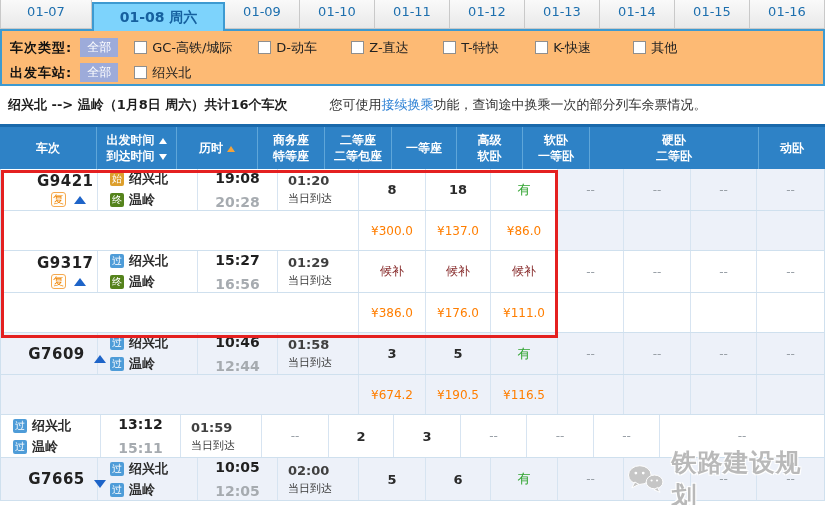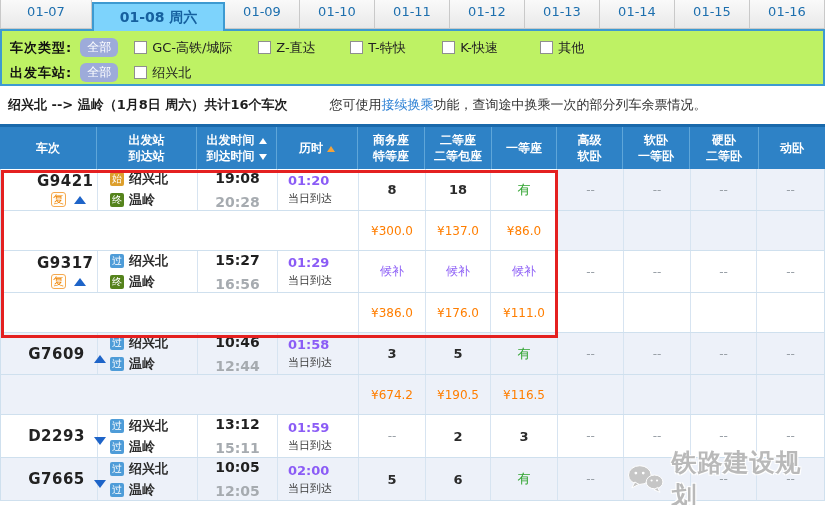--- a/index.html
+++ b/index.html
@@ -15,24 +15,24 @@
     height:36px; display:flex; align-items:center; justify-content:center;
     background:linear-gradient(#fdfdfd,#e9e9e9); border:1px solid #c9c9c9; border-left:none;
     color:#1d6fae; font-size:13px; cursor:pointer; flex:1;
   }
   .tab:first-child { border-left:1px solid #c9c9c9; flex:0 0 92px; }
   .tab.sel {
     flex:0 0 133px; height:29px; margin-bottom:-2px; background:#7dd3fc;
     border:2px solid #3d9ad1; border-bottom:none; font-weight:bold; color:#16609f; font-size:14px;
   }
   
-  .filter-panel { border:2px solid #3d9ad1; height:57px; padding:4px 0 0 8px; background:#bef264; position:relative; z-index:1;}
+  .filter-panel { border:2px solid #3d9ad1; height:57px; padding:4px 0 0 8px; background:#fdba74; position:relative; z-index:1;}
   .f-row { display:flex; align-items:center; height:25px; }
   .f-label { font-weight:bold; font-size:13px; color:#111; margin-right:8px; letter-spacing:1px;}
-  .all-badge { background:#9dabda; color:#fff; font-size:12px; padding:1px 7px; border-radius:6px; margin-right:16px; cursor:pointer; }
+  .all-badge { background:#9dabda; color:#fff; font-size:12px; padding:1px 7px; border-radius:0; margin-right:16px; cursor:pointer; }
   .f-opt { display:inline-flex; align-items:center; font-size:13px; color:#222; }
   .cb { width:13px; height:13px; border:1px solid #8f8f8f; background:#fff; margin-right:5px; flex:0 0 13px; cursor:pointer; }
   .w0{width:124px} .w1{width:93px} .w2{width:92px} .w3{width:92px} .w4{width:98px} .w5{width:70px}
   
   .summary { display:flex; align-items:center; height:38px; padding-left:8px; }
   .s-bold { font-weight:bold; font-size:13px; color:#1c1c1c; }
   .tip { margin-left:42px; font-size:13px; color:#333; }
   .tip a { color:#2a7fd4; text-decoration:none; cursor:pointer; }
   
   .rail-table { position:relative; }
@@ -74,26 +74,26 @@
   .badge { display:inline-block; width:14px; height:14px; line-height:14px; text-align:center;
            color:#fff; font-size:10px; border-radius:2px; margin-right:5px; }
   .b-start{ background:#dd9f2c; } .b-end{ background:#55831c; } .b-pass{ background:#4e9cd8; }
   .sta-name { font-weight:bold; font-size:13px; color:#2b2b2b; }
   
   .c-time { flex-direction:column; justify-content:center; gap:8px; }
   .t-dep { font-weight:bold; font-size:14px; color:#1f1f1f; }
   .t-arr { font-weight:bold; font-size:14px; color:#a6abb0; }
   
   .c-dur { flex-direction:column; align-items:flex-start; justify-content:center; padding-left:10px; gap:3px; }
-  .d-dur { font-weight:bold; font-size:13px; color:#8b5cf6; }
+  .d-dur { font-weight:bold; font-size:13px; color:#404040; }
   .d-day { font-size:11px; color:#3c3c3c; }
   
   .s-n { font-weight:bold; font-size:13px; color:#2b2b2b; }
   .s-g { font-size:13px; color:#2fa32f; }
-  .s-o { font-size:12px; color:#8b5cf6; }
+  .s-o { font-size:12px; color:#7f1d1d; }
   .s-d { font-size:12px; color:#9aa1a8; }
   .price { font-size:12px; color:#ff7e00; }
   
   .hl { position:absolute; left:1px; top:170px; width:557px; height:168px;
         border:3px solid #e42020; pointer-events:none; z-index:5; }
   
   .wm { position:absolute; left:626px; top:446px; display:flex; align-items:center; gap:6px; z-index:6; }
   .wm-text { font-size:25px; font-weight:bold; color:#b9b9b9; letter-spacing:1px;
              text-shadow:1px 1px 0 #fff,-1px -1px 0 #fff,1px -1px 0 #fff,-1px 1px 0 #fff; }
 </style>
@@ -116,20 +116,24 @@
   </div>
 
   <div class="filter-panel">
     <div class="f-row">
       <span class="f-label">车次类型:</span>
       <span class="all-badge">全部</span>
       <span class="f-opt w0">
         <span class="cb"></span>
         <span>GC-高铁/城际</span>
       </span>
+      <span class="f-opt w1">
+        <span class="cb"></span>
+        <span>D-动车</span>
+      </span>
       <span class="f-opt w2">
         <span class="cb"></span>
         <span>Z-直达</span>
       </span>
       <span class="f-opt w3">
         <span class="cb"></span>
         <span>T-特快</span>
       </span>
       <span class="f-opt w4">
         <span class="cb"></span>
@@ -157,24 +161,20 @@
     <span class="tip">
       <span>您可使用</span><a>接续换乘</a><span>功能，查询途中换乘一次的部分列车余票情况。</span>
     </span>
   </div>
 
   <div class="rail-table">
     <div class="thead">
       <div class="th c0">
           <div>车次</div>
         </div>
-      <div class="th c1">
-        <div>出发站</div>
-          <div>到达站</div>
-      </div>
       <div class="th c2">
         <div><span>出发时间</span><span class="arr au-w"></span></div>
         <div><span>到达时间</span><span class="arr ad-w"></span></div>
       </div>
       <div class="th c3">
         <div><span>历时</span><span class="arr au-o"></span></div>
       </div>
       <div class="th c4">
         <div>商务座</div>
           <div>特等座</div>
@@ -398,24 +398,20 @@
             </div>
           <div class="cell c7"></div>
           <div class="cell c8"></div>
           <div class="cell c9"></div>
           <div class="cell c10"></div>
         </div>
       </div>
 
       <div class="train-block">
         <div class="info-row tall">
-          <div class="cell c0 c-num inline">
-            <a class="train-no">D2293</a>
-            <span class="tri" data-dir="down"></span>
-          </div>
           <div class="cell c1 c-sta">
             <div class="sta-line">
                 <span class="badge b-pass">过</span>
                 <span class="sta-name">绍兴北</span>
               </div>
             <div class="sta-line">
                 <span class="badge b-pass">过</span>
                 <span class="sta-name">温岭</span>
               </div>
           </div>

